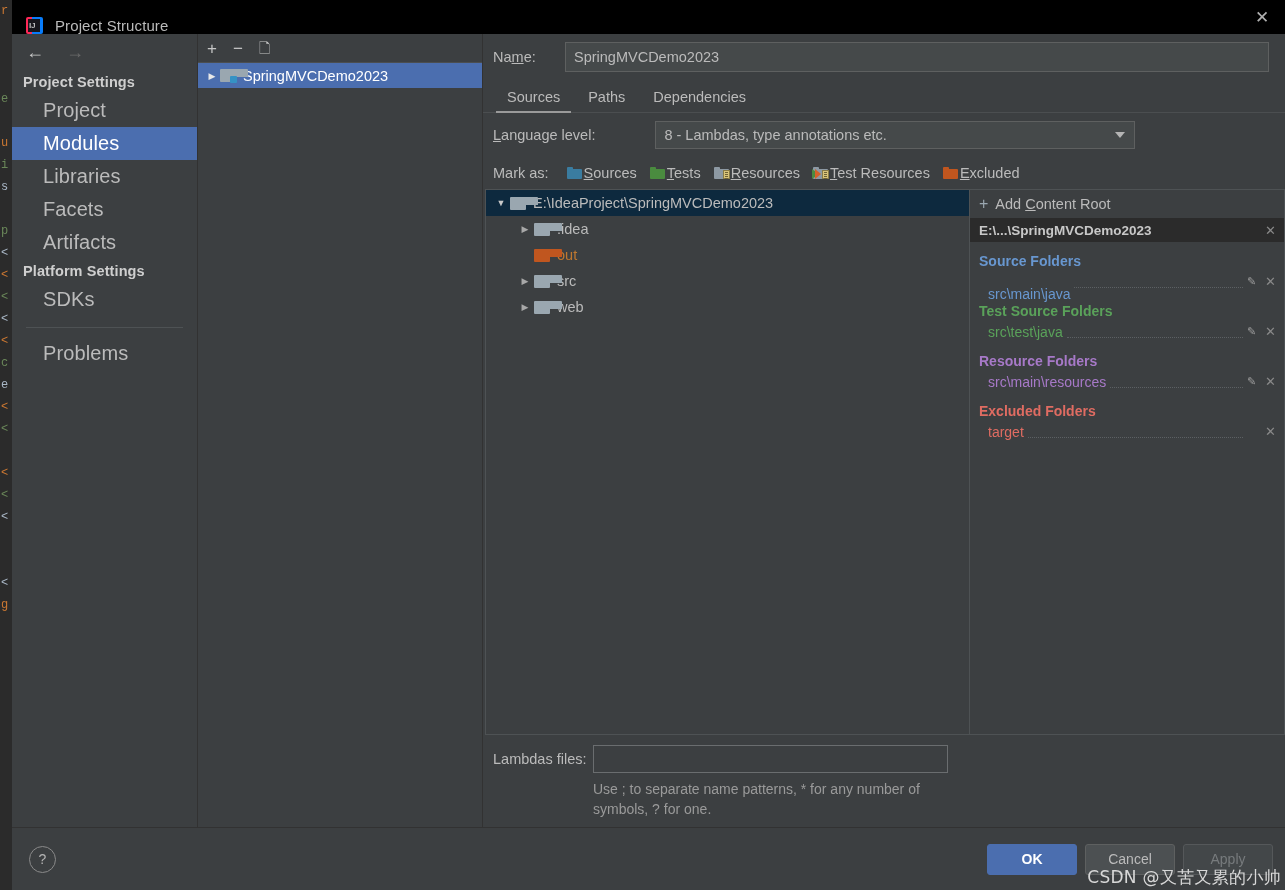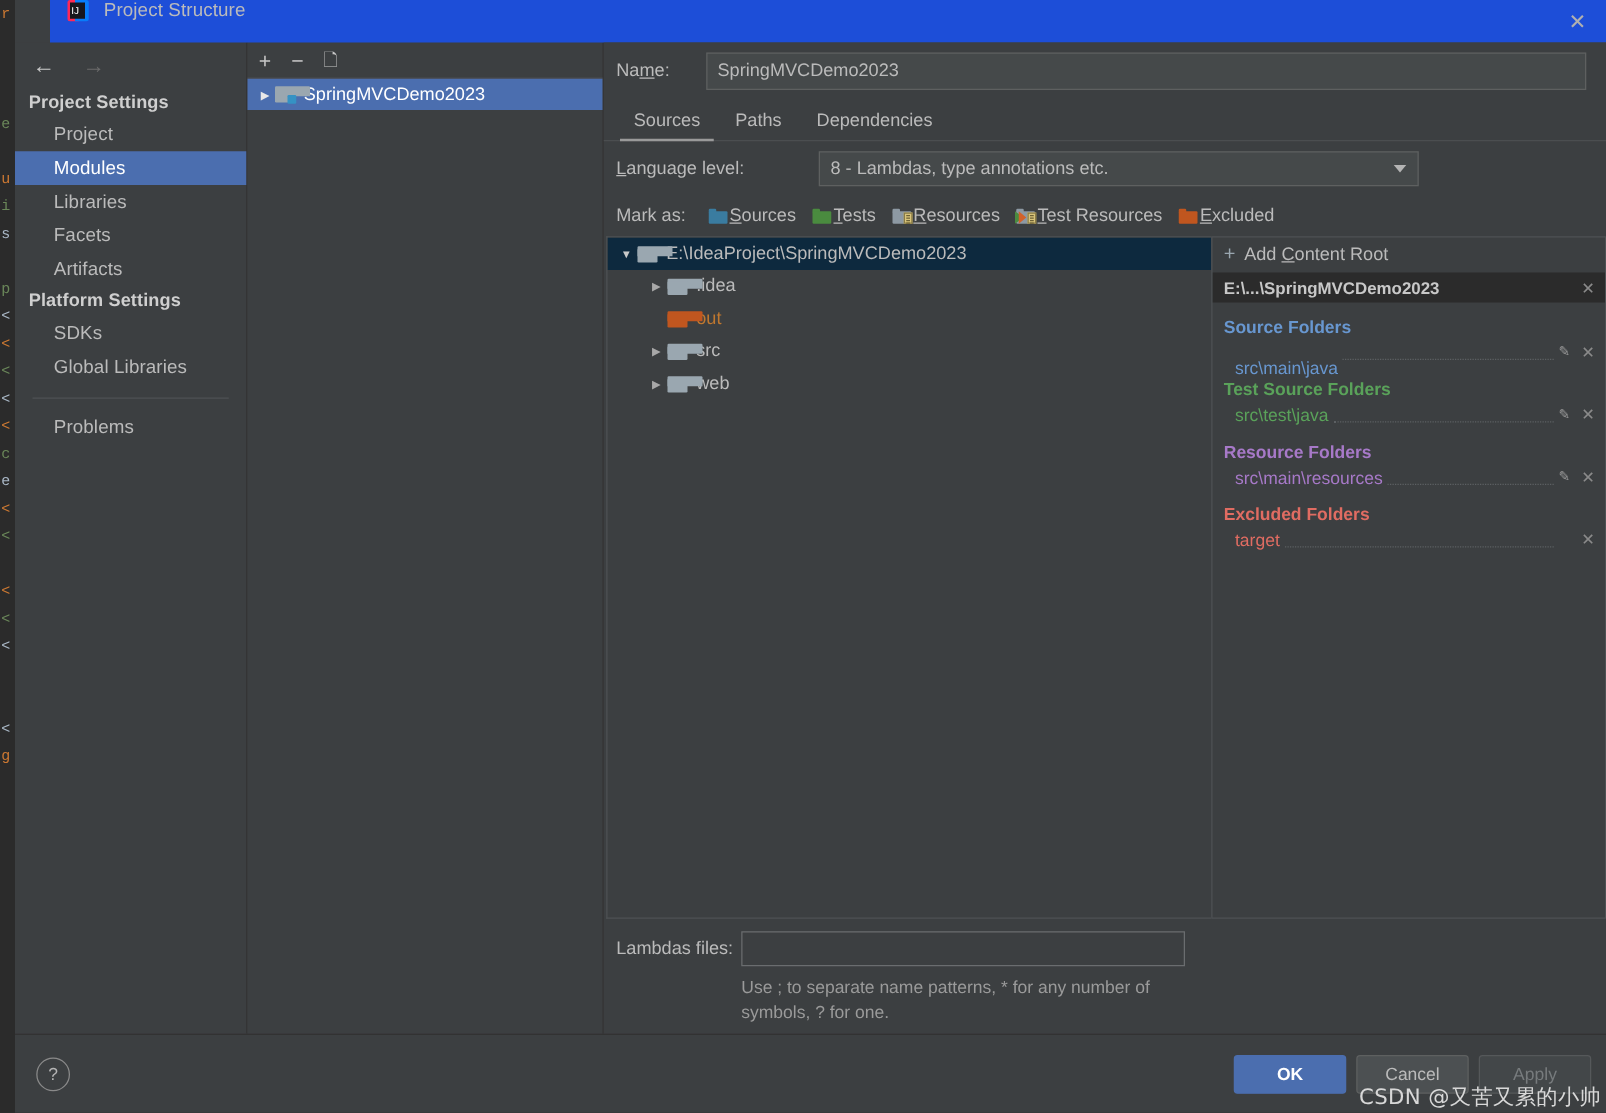--- a/index.html
+++ b/index.html
@@ -27,24 +27,23 @@
   #dialog {
     position: absolute; left: 12px; top: 0;
     width: 1273px; height: 890px;
     background: #3c3f41;
     display: flex; flex-direction: column;
   }
 
   
   #titlebar {
     height: 34px; flex: 0 0 34px;
-    background: #1d4ed8;
-    display: flex; align-items: flex-start;
+    background: #000000;
+    display: flex; align-items: flex-end;
     position: relative;
-    margin-left: 28px;
   }
   #app-icon {
     width: 17px; height: 17px; margin-left: 14px; margin-right: 12px;
     position: relative; flex: 0 0 17px;
   }
   #app-icon .sq1 { position:absolute; left:0; top:0; width:9px; height:17px; background:#fe2857; border-radius:2px 0 0 2px;}
   #app-icon .sq2 { position:absolute; left:6px; top:0; width:11px; height:17px; background:#087cfa; border-radius:0 2px 2px 0;}
   #app-icon .sq3 { position:absolute; left:2px; top:2px; width:12px; height:13px; background:#17161c;}
   #app-icon .ij  { position:absolute; left:3px; top:3px; font-size:8px; color:#fff; font-family:"Liberation Sans",sans-serif; line-height:11px;}
   #title-text {
@@ -67,21 +66,21 @@
     display: flex; flex-direction: column;
   }
   #navarrows { height: 36px; display: flex; align-items: center; padding-left: 14px; gap: 22px; }
   .navarrow { font-size: 18px; color: #c9c9c9; cursor: pointer; line-height: 1; }
   .navarrow.dis { color: #6a6a6a; cursor: default; }
   .nav-group {
     font-size: 14.5px; font-weight: bold; color: #cfcfcf;
     padding: 4px 0 4px 11px; letter-spacing: .1px;
   }
   .nav-item {
-    font-size: 15px; color: #bbbbbb;
+    font-size: 20px; color: #bbbbbb;
     padding: 5px 0 5px 31px; cursor: pointer; letter-spacing: .1px;
   }
   .nav-item.sel { background: #4b6eaf; color: #ffffff; }
   .nav-sep { height: 1px; background: #4e5254; margin: 11px 14px 9px 14px; }
 
   
   #modules-col {
     width: 285px; flex: 0 0 285px;
     background: #3c3f41;
     border-right: 1px solid #323232;
@@ -317,21 +316,20 @@
       </div>
       <div id="nav-content">
           <div class="nav-group">Project Settings</div>
           <div class="nav-item">Project</div>
           <div class="nav-item sel">Modules</div>
           <div class="nav-item">Libraries</div>
           <div class="nav-item">Facets</div>
           <div class="nav-item">Artifacts</div>
           <div class="nav-group">Platform Settings</div>
           <div class="nav-item">SDKs</div>
-          <div class="nav-item">Global Libraries</div>
           <div class="nav-sep"></div>
           <div class="nav-item">Problems</div>
         </div>
     </div>
 
     <div id="modules-col">
       <div id="mod-toolbar">
         <div class="tb-ico">+</div>
         <div class="tb-ico">−</div>
         <div class="tb-ico copy">🗋</div>

